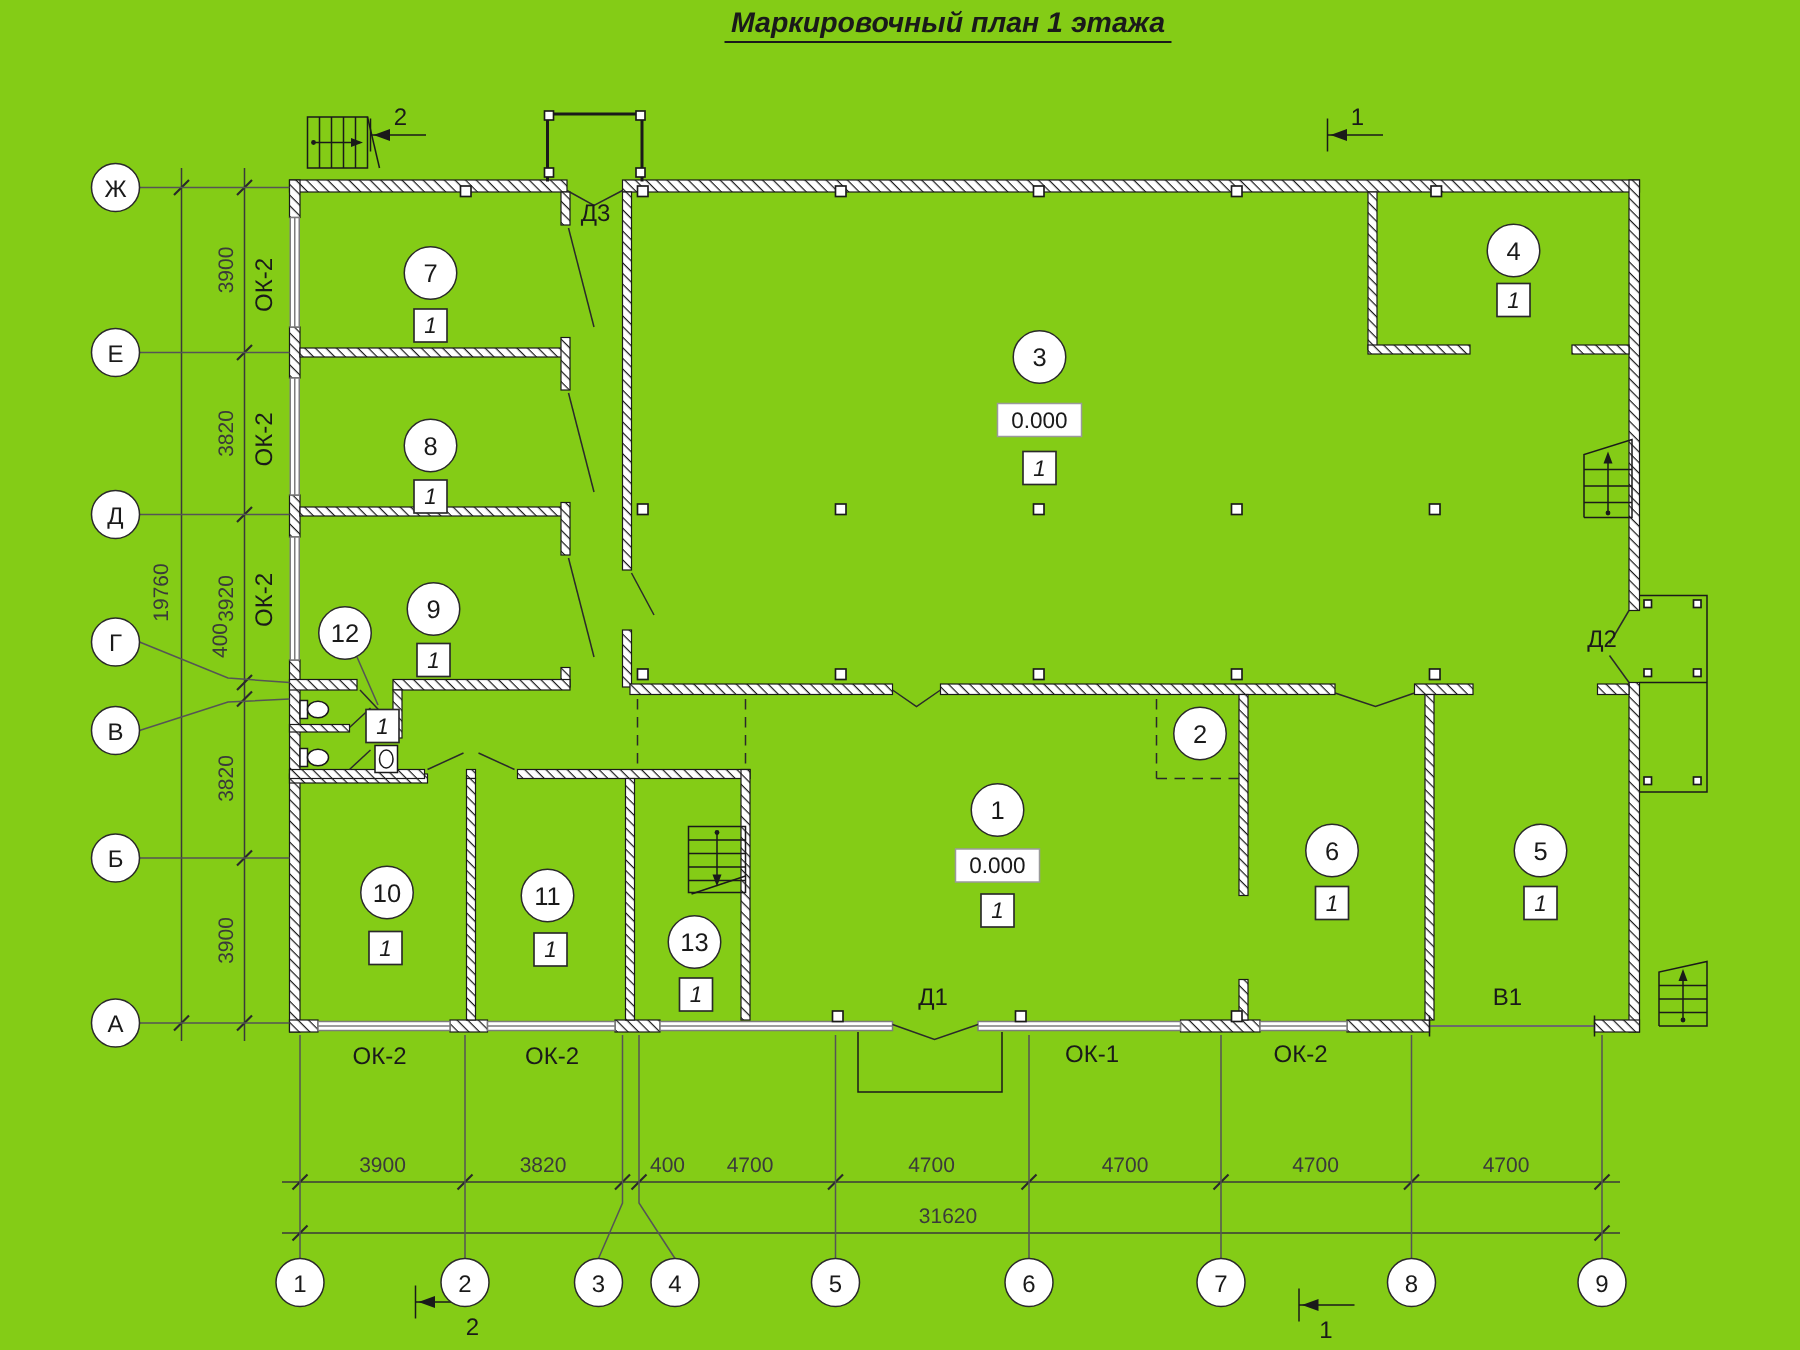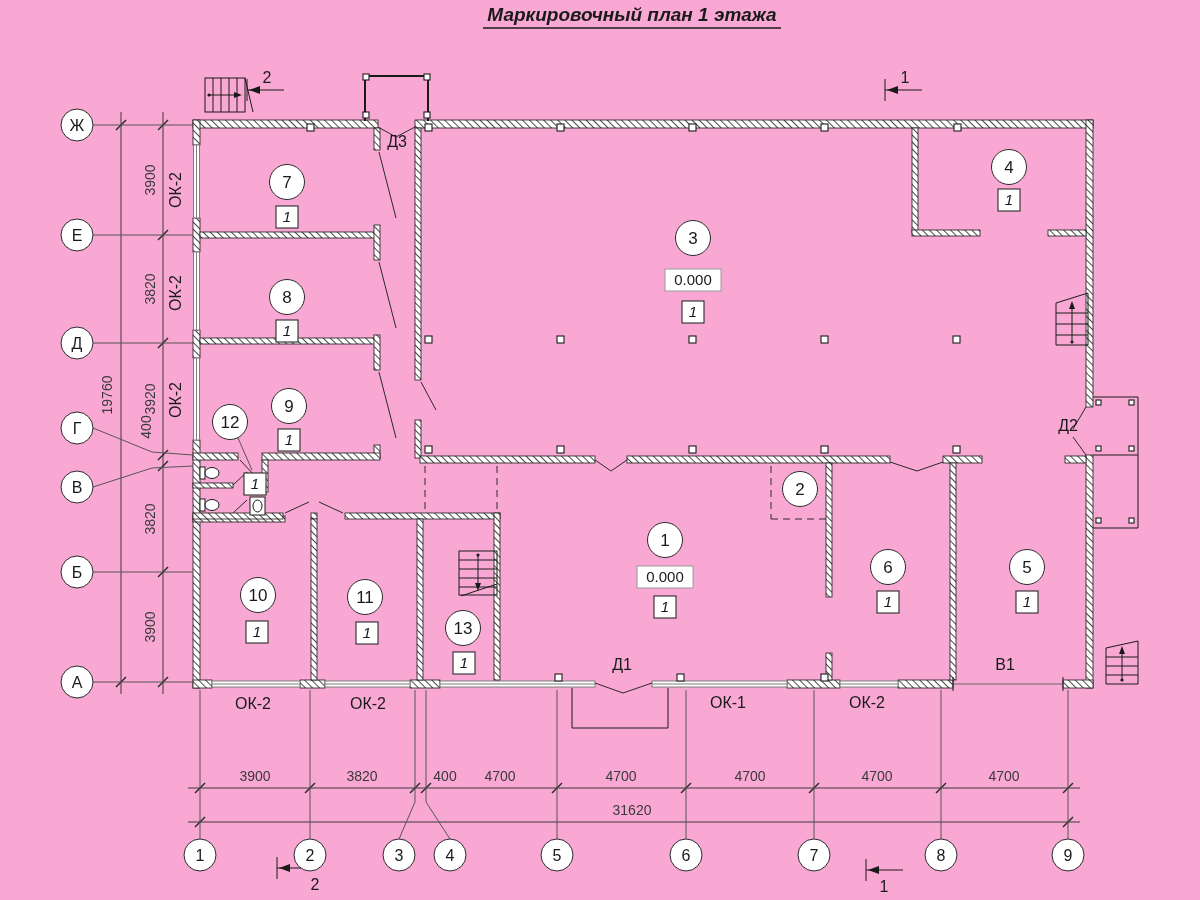--- a/index.html
+++ b/index.html
@@ -1,16 +1,16 @@
 <!DOCTYPE html>
 <html><head>
 <meta charset="utf-8">
 <style>
   html,body{margin:0;padding:0;background:#fff;}
-  .page{width:1200px;height:900px;position:relative;background:#f9a8d4;overflow:hidden;}
+  .page{width:1200px;height:900px;position:relative;background:#84cc16;overflow:hidden;}
   svg{position:absolute;left:0;top:0;}
   text{font-family:"Liberation Sans",sans-serif;fill:#1a1a1a;}
   .title-t{font-size:19px;font-style:italic;font-weight:bold;}
   .dim-t{font-size:14px;fill:#3a3a3a;}
   .axis-t{font-size:16px;}
   .room-t{font-size:17px;}
   .fin-t{font-size:15px;font-style:italic;}
   .lbl-t{font-size:16px;}
   .elev-t{font-size:15px;}
   .wall{fill:url(#h);stroke:#1a1a1a;stroke-width:0.8;}

